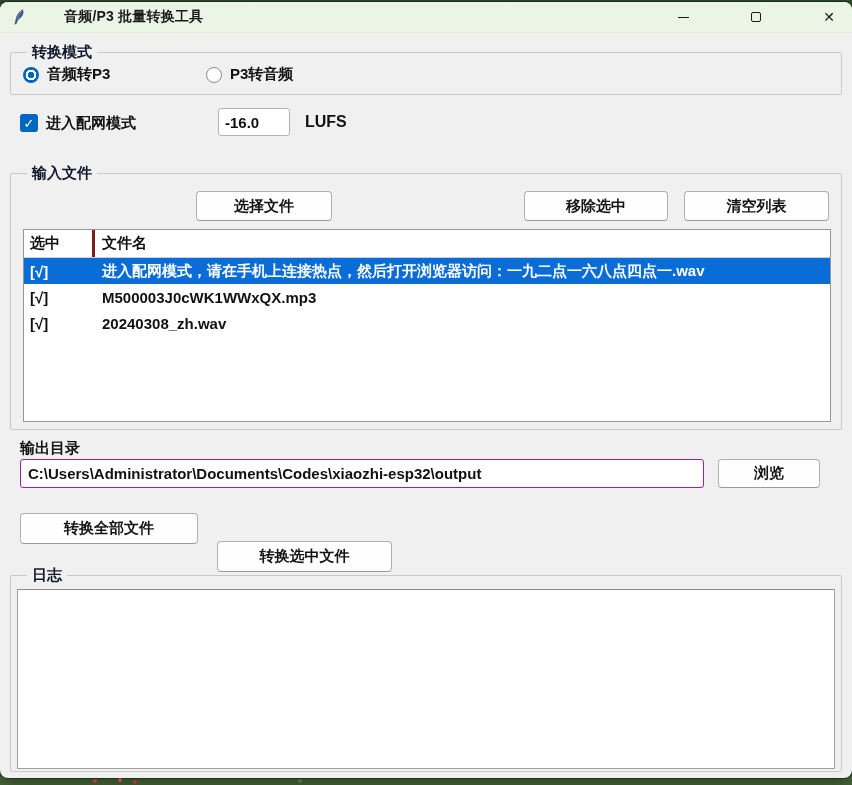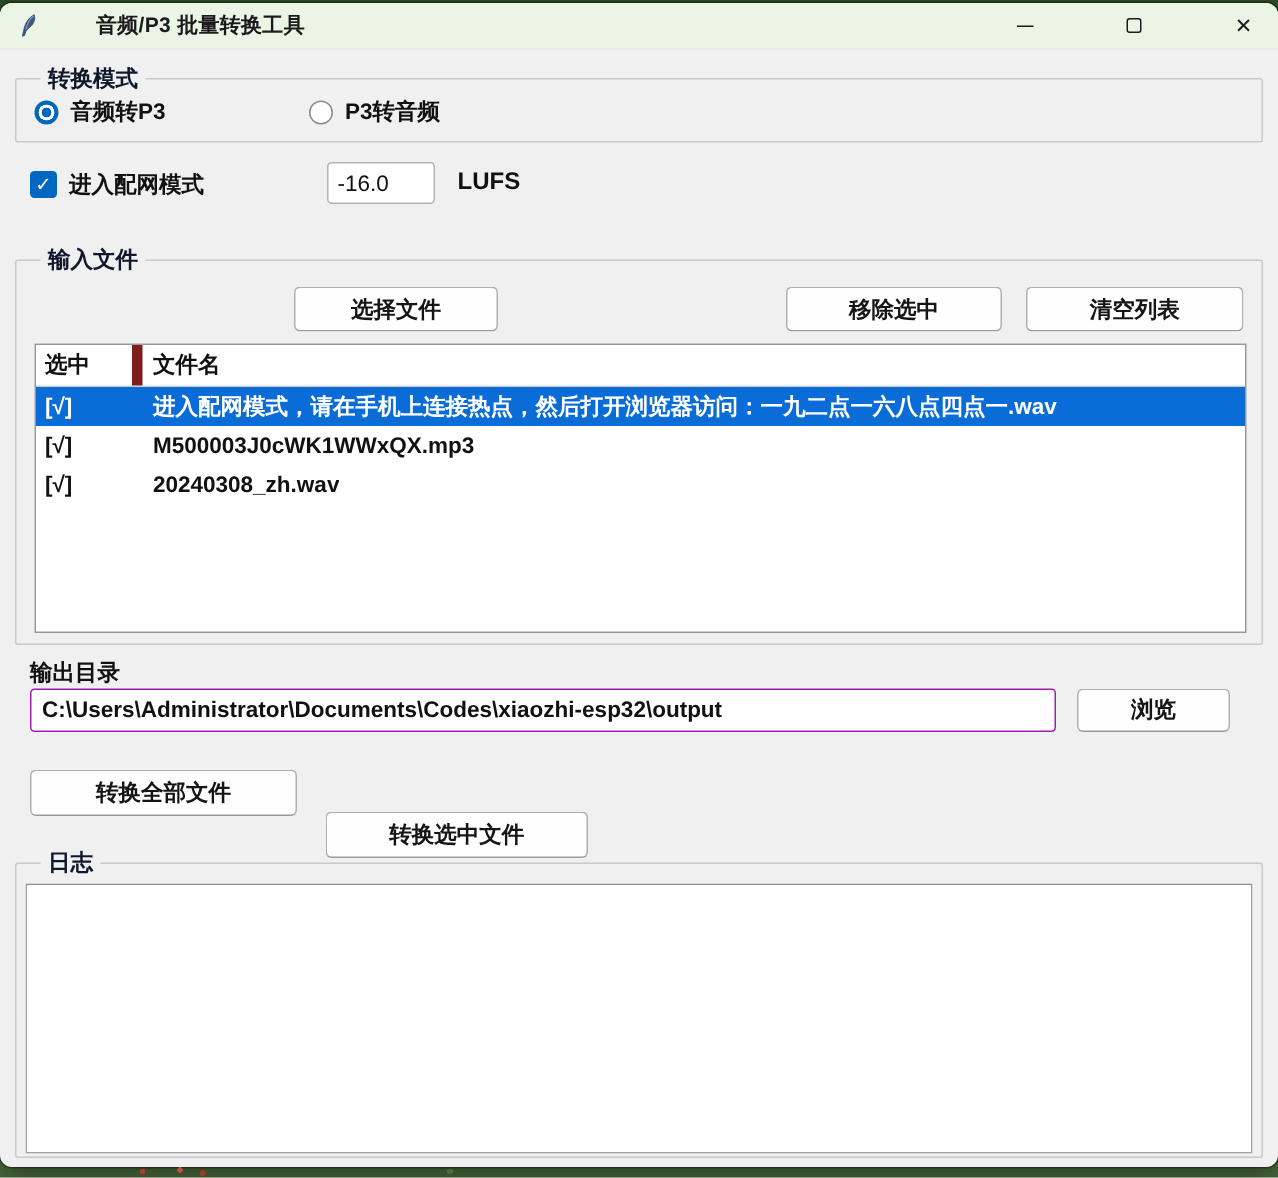--- a/index.html
+++ b/index.html
@@ -62,37 +62,37 @@
   
   .checkbox{
     position:absolute; left:20px; top:112px; width:18px; height:18px;
     background:#0067c0; border-radius:3px; color:#fff; font-size:13px;
     display:flex; align-items:center; justify-content:center; cursor:default;
   }
   .loudness-label{ position:absolute; left:46px; top:112px; font-size:15px; font-weight:700; color:#111; }
   .lufs-input{
     position:absolute; left:218px; top:106px; width:72px; height:28px;
     border:1px solid #b3b3b3; border-radius:3px; background:#fff;
-    font-family:inherit; font-size:15px; font-weight:400; color:#111; padding:0 6px;
+    font-family:inherit; font-size:15px; font-weight:700; color:#111; padding:0 6px;
   }
   .lufs-unit{ position:absolute; left:305px; top:111px; font-size:16px; font-weight:700; color:#111; }
   
   .btn{
     position:absolute; height:30px; background:#fefefe;
     border:1px solid #b0b0b0; border-bottom-color:#9a9a9a; border-radius:4px;
     font-family:inherit; font-size:15px; font-weight:700; color:#151515;
     display:flex; align-items:center; justify-content:center; cursor:default;
   }
   
   .file-table{
     position:absolute; left:12px; top:55px; width:808px; height:193px;
     background:#fff; border:1px solid #979797; overflow:hidden; font-size:15px; font-weight:700;
   }
   .thead{ display:flex; height:28px; align-items:center; border-bottom:1px solid #cfcfcf; color:#111; }
-  .th1{ width:71px; padding-left:6px; border-right:7px solid #7f1d1d; height:100%; display:flex; align-items:center; }
+  .th1{ width:71px; padding-left:6px; border-right:3px solid #7f1d1d; height:100%; display:flex; align-items:center; }
   .th2{ padding-left:7px; }
   .trow{ display:flex; height:26px; align-items:center; color:#111; white-space:nowrap; }
   .trow .c1{ width:71px; padding-left:6px; flex:0 0 auto; }
   .trow .c2{ padding-left:7px; overflow:hidden; }
   .trow.sel{ background:#0a6cd6; color:#fff; }
   
   .out-label{ position:absolute; left:20px; top:437px; font-size:15px; font-weight:700; color:#111; }
   .path-input{
     position:absolute; left:20px; top:457px; width:684px; height:29px;
     border:1px solid #a21caf; border-radius:3px; background:#fff;

